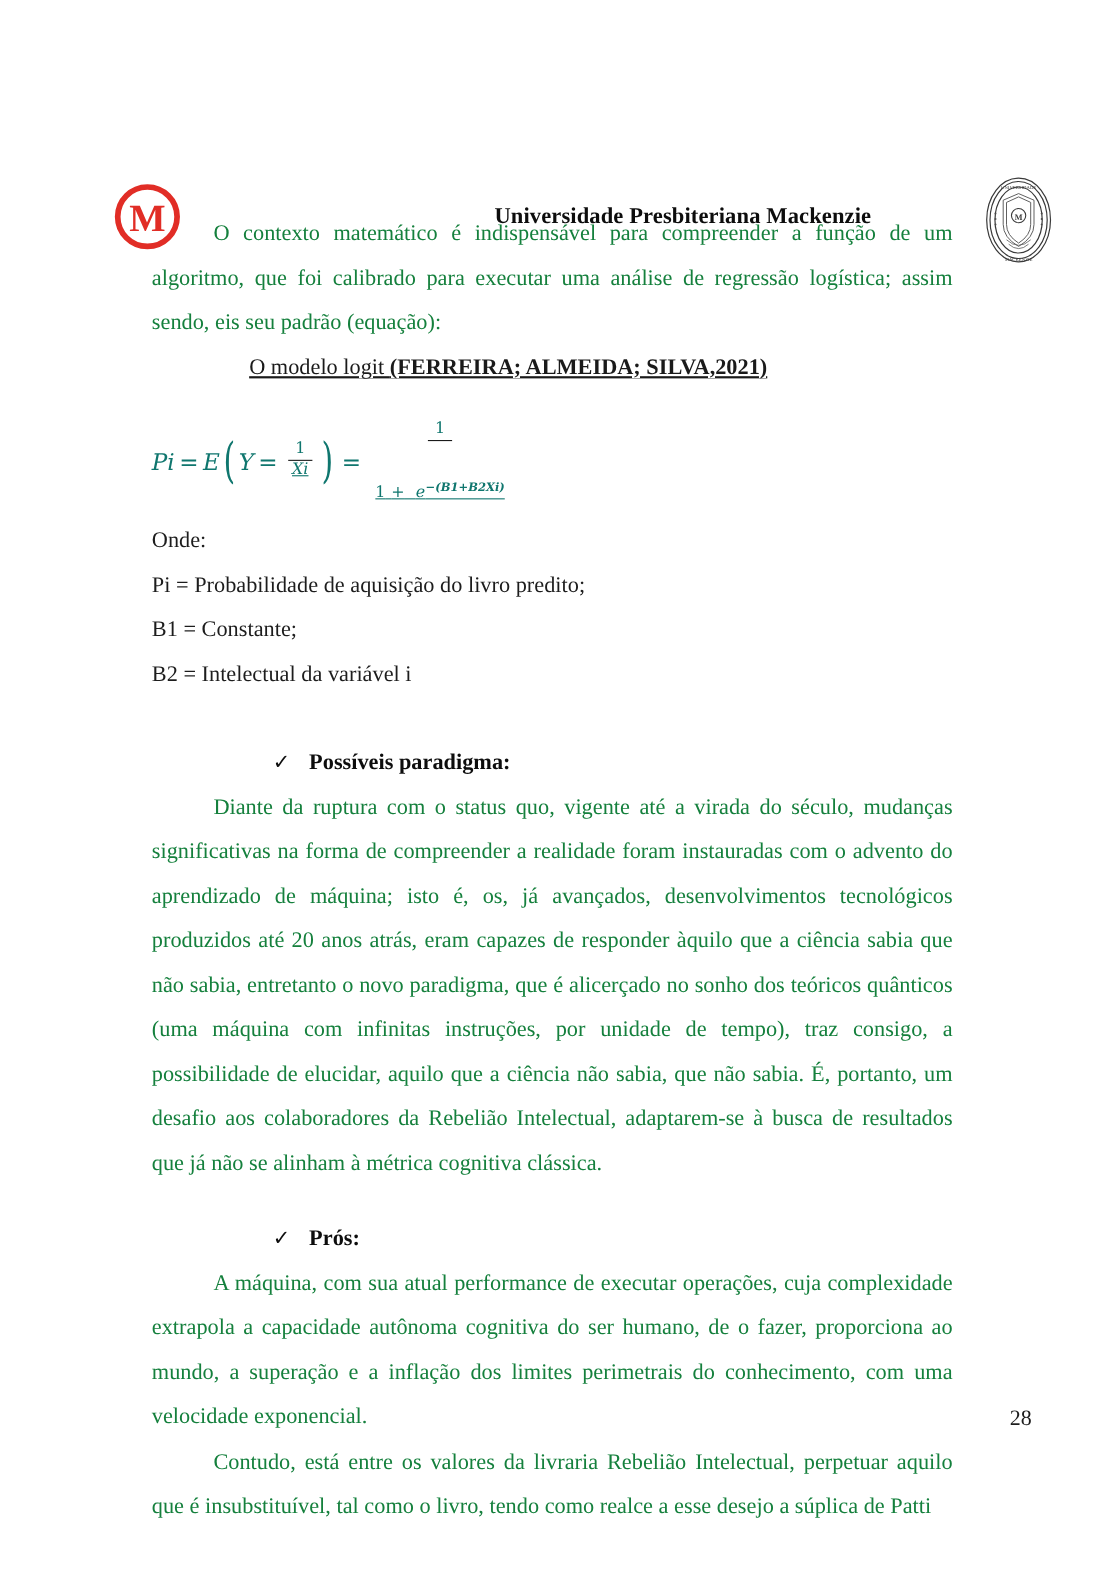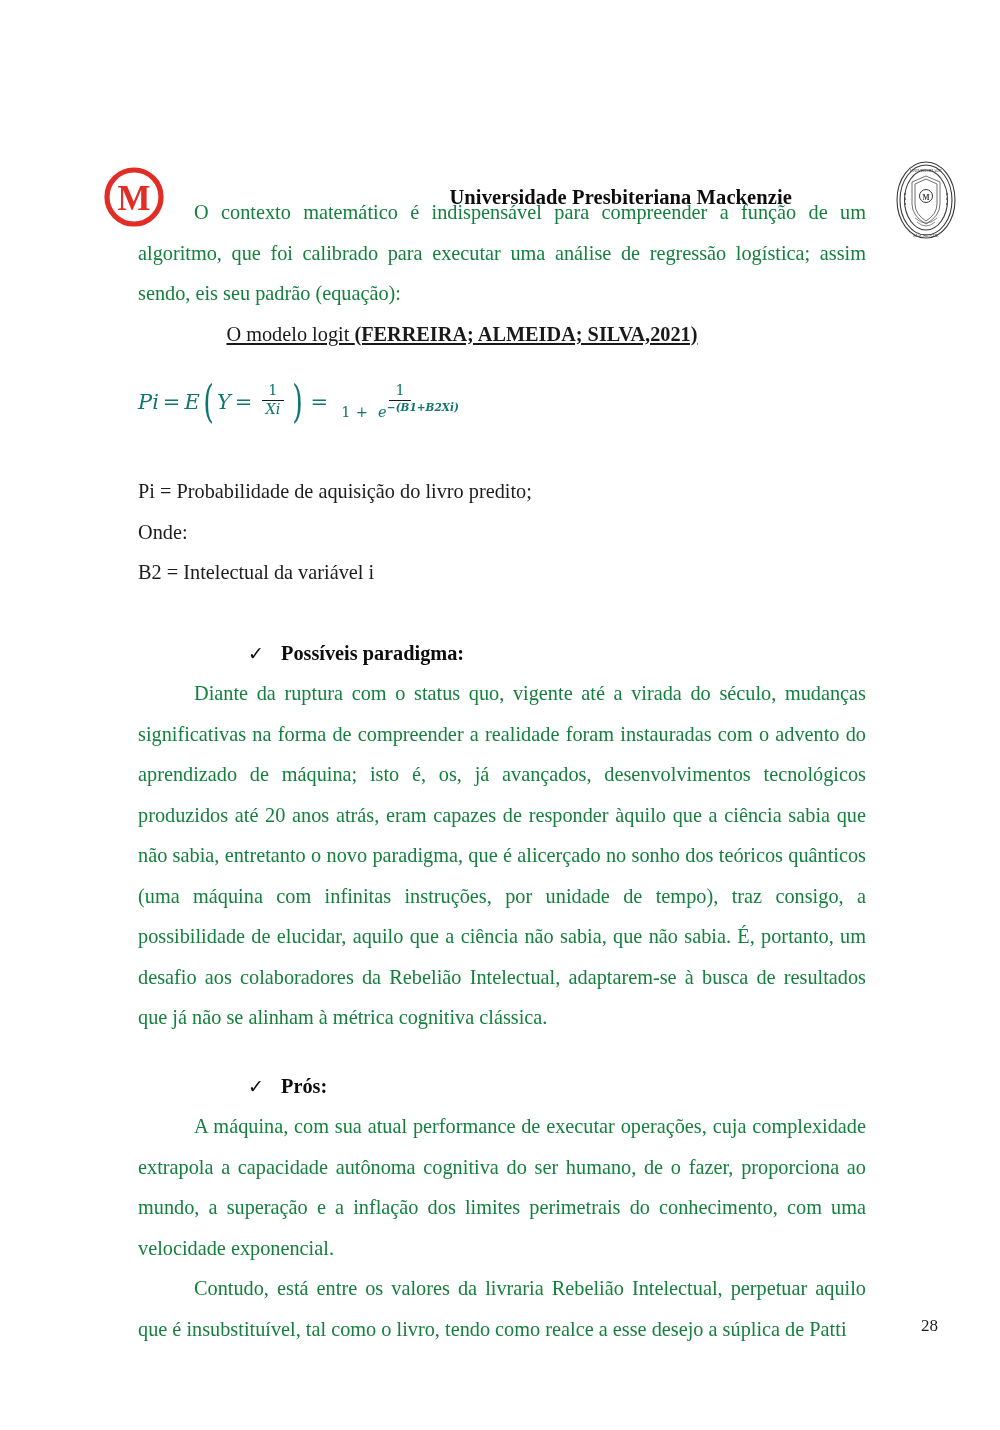--- a/index.html
+++ b/index.html
@@ -118,33 +118,35 @@
   .frac .num {
     font-size: 14.5px;
     font-style: normal;
     padding: 0 6px 1px 6px;
     line-height: 1.1;
   }
   .frac .den {
     font-size: 14.5px;
     padding: 1px 6px 0 6px;
     line-height: 1.1;
+    text-decoration: underline;
   }
   .frac.line .num { border-bottom: 1.3px solid #1a1a1a; }
 
   .frac-small { margin-top: -2px; }
   .frac-small .num { font-size: 14.5px; font-style: normal; }
   .frac-small .den { font-size: 14.5px; font-style: italic; }
 
   .frac-big .num { font-size: 14.5px; font-style: normal; }
   .frac-big .den {
     font-size: 14.5px;
     font-style: normal;
     white-space: nowrap;
     letter-spacing: 0.3px;
+    margin-top: 36px;
   }
   .frac-big .den i { font-style: italic; }
   .den-exp {
     font-size: 10.5px;
     vertical-align: super;
     font-style: italic;
     font-weight: bold;
     letter-spacing: 0;
   }
 
@@ -177,22 +179,22 @@
     font-family: "DejaVu Sans", sans-serif;
   }
 
   .spacer-lg { height: 40px; }
   .spacer-md { height: 28px; }
 
   
   .page-number {
     position: absolute;
     right: 62px;
-    top: 1316px;
-    font-size: 17px;
+    top: 1278px;
+    font-size: 20px;
     color: #1d1d1d;
   }
 </style>
 </head>
 <body>
 
 <div class="page">
 
   <div class="header">
 
@@ -261,22 +263,23 @@
         <span class="frac line frac-big">
           <span class="num">1</span>
           <span class="den">
             <span>1</span>&nbsp;<span>+</span>&nbsp;&nbsp;<i>e</i><span class="den-exp">−(B1+B2Xi)</span>
           </span>
         </span>
       </div>
     </div>
 
     <div class="defs">
+      <p class="def-line">Onde:</p>
       <p class="def-line">Pi = Probabilidade de aquisição do livro predito;</p>
-      <p class="def-line">Onde:</p>
+      <p class="def-line">B1 = Constante;</p>
       <p class="def-line">B2 = Intelectual da variável i</p>
     </div>
 
     <div class="spacer-lg"></div>
 
     <p class="check-head">
       <span class="tick">✓</span>
       <span>Possíveis paradigma:</span>
     </p>
     <p class="para">Diante da ruptura com o status quo, vigente até a virada do século, mudanças significativas na forma de compreender a realidade foram instauradas com o advento do aprendizado de máquina; isto é, os, já avançados, desenvolvimentos tecnológicos produzidos até 20 anos atrás, eram capazes de responder àquilo que a ciência sabia que não sabia, entretanto o novo paradigma, que é alicerçado no sonho dos teóricos quânticos (uma máquina com infinitas instruções, por unidade de tempo), traz consigo, a possibilidade de elucidar, aquilo que a ciência não sabia, que não sabia. É, portanto, um desafio aos colaboradores da Rebelião Intelectual, adaptarem-se à busca de resultados que já não se alinham à métrica cognitiva clássica.</p>

